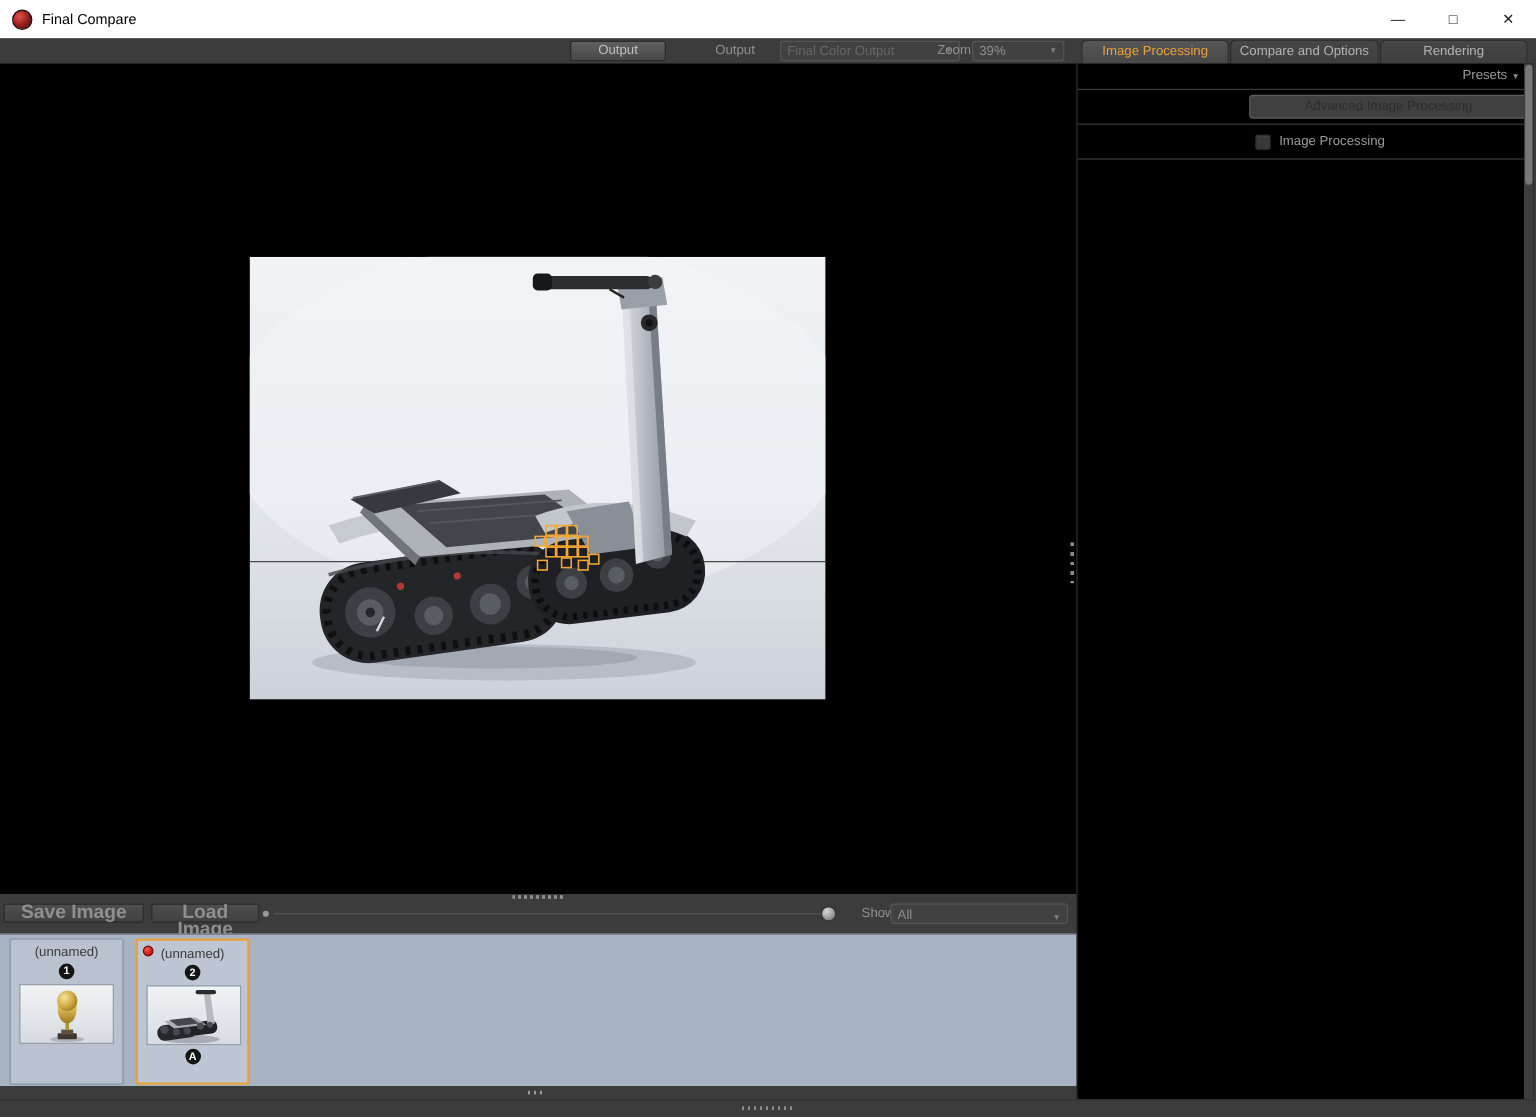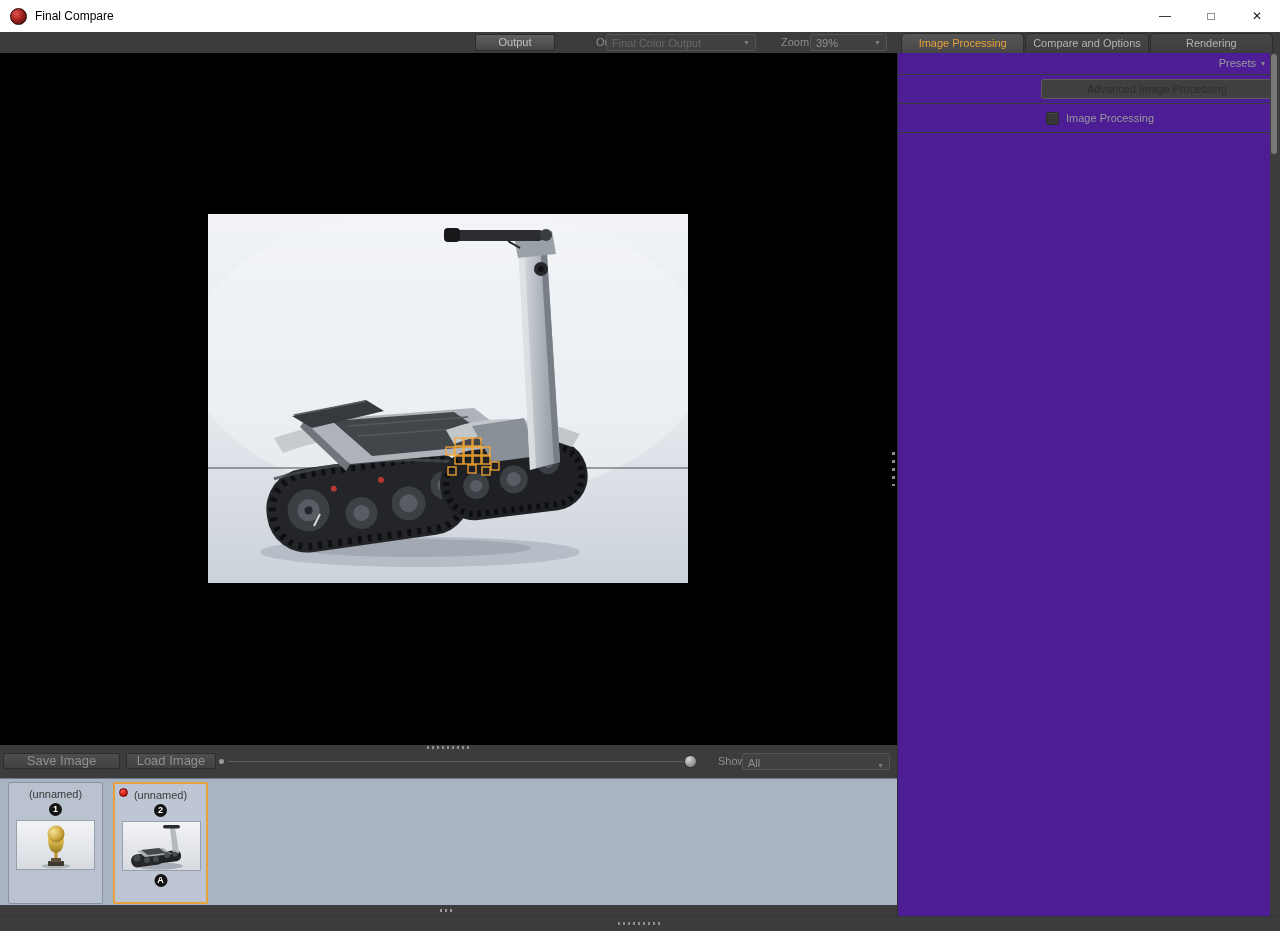--- a/index.html
+++ b/index.html
@@ -55,21 +55,21 @@
   .viewport { position: absolute; left: 0; top: 53px; width: 897px; height: 692px;
     background: #000; overflow: hidden; }
   .render-image { position: absolute; left: 208px; top: 161px; width: 480px; height: 369px; }
 
   
   .v-splitter-dots { position: absolute; left: 892px; top: 452px; width: 3px; height: 34px;
     background: repeating-linear-gradient(180deg, #8a8a8a 0 3px, transparent 3px 8px); }
 
   
   .rightpanel { position: absolute; left: 897px; top: 53px; width: 381px; height: 878px;
-    background: #4c1d95; border-left: 1px solid #2c2c2c; }
+    background: #000000; border-left: 1px solid #2c2c2c; }
   .presets-row { position: absolute; left: 0; top: 0; width: 383px; height: 22px;
     border-bottom: 1px solid #3b3b3b; }
   .presets { position: absolute; right: 16px; top: 4px; font-size: 11px; color: #9a9a9a;
     display: flex; gap: 5px; align-items: center; cursor: default; }
   .presets .pr-arrow { font-size: 8px; color: #8a8a8a; }
   .panel-row { position: absolute; left: 0; width: 383px; height: 29px; border-bottom: 1px solid #3b3b3b; }
   .adv-btn { position: absolute; left: 143px; top: 4px; width: 232px; height: 20px;
     background: #404040; border: 1px solid #5c5c5c; border-radius: 3px;
     color: #2d2d2d; font-size: 11px; text-align: center; line-height: 18px; cursor: default; }
   .chk { position: absolute; left: 148px; top: 8px; width: 13px; height: 13px;
@@ -79,21 +79,21 @@
   .scrollbar { position: absolute; right: 0; top: 0; width: 8px; height: 878px; background: #3d3d3d; }
   .scroll-thumb { position: absolute; left: 1px; top: 1px; width: 6px; height: 100px;
     background: #787878; border-radius: 3px; }
 
   
   .bottom-zone { position: absolute; left: 0; top: 745px; width: 897px; height: 33px; background: #3c3c3c; }
   .h-splitter-dots { position: absolute; left: 427px; top: 1px; width: 44px; height: 3px;
     background: repeating-linear-gradient(90deg, #8e8e8e 0 2px, transparent 2px 5px); }
   .small-btn { position: absolute; top: 8px; height: 16px;
     background: linear-gradient(180deg, #4e4e4e, #414141); border: 1px solid #2d2d2d; border-radius: 2px;
-    color: #8f8f8f; font-size: 13px; text-align: center; line-height: 14px; cursor: default; }
+    color: #8f8f8f; font-size: 16px; text-align: center; line-height: 14px; cursor: default; font-weight: bold; }
   .save-btn { left: 3px; width: 117px; }
   .load-btn { left: 126px; width: 90px; }
   .slider-dot { position: absolute; left: 219px; top: 14px; width: 5px; height: 5px; border-radius: 50%;
     background: #9a9a9a; }
   .slider-track { position: absolute; left: 228px; top: 16px; width: 458px; height: 1px;
     background: #2a2a2a; border-bottom: 1px solid #5e5e5e; }
   .slider-handle { position: absolute; left: 684px; top: 10px; width: 13px; height: 13px; border-radius: 50%;
     background: radial-gradient(circle at 35% 30%, #d8d8d8, #8b8b8b 70%, #6a6a6a);
     border: 1px solid #333; cursor: default; }
   .show-label { position: absolute; left: 718px; top: 0; line-height: 33px; font-size: 11px; color: #8f8f8f; }
@@ -137,21 +137,21 @@
   <div class="win-controls">
     <div class="win-btn">—</div>
     <div class="win-btn">□</div>
     <div class="win-btn close">✕</div>
   </div>
 </div>
 
 <div class="toolbar">
   <div class="abort-btn">Output</div>
   <div class="tb-label" style="left:596px;">Output</div>
-  <div class="dropdown disabled" style="left:606px;width:150px;">
+  <div class="dropdown disabled" style="left:650px;width:150px;">
     <span class="dd-text">Final Color Output</span>
     <span class="dd-arrow">▼</span>
   </div>
   <div class="tb-label" style="left:781px;">Zoom</div>
   <div class="dropdown" style="left:810px;width:77px;">
     <span class="dd-text">39%</span>
     <span class="dd-arrow">▼</span>
   </div>
 </div>
 

